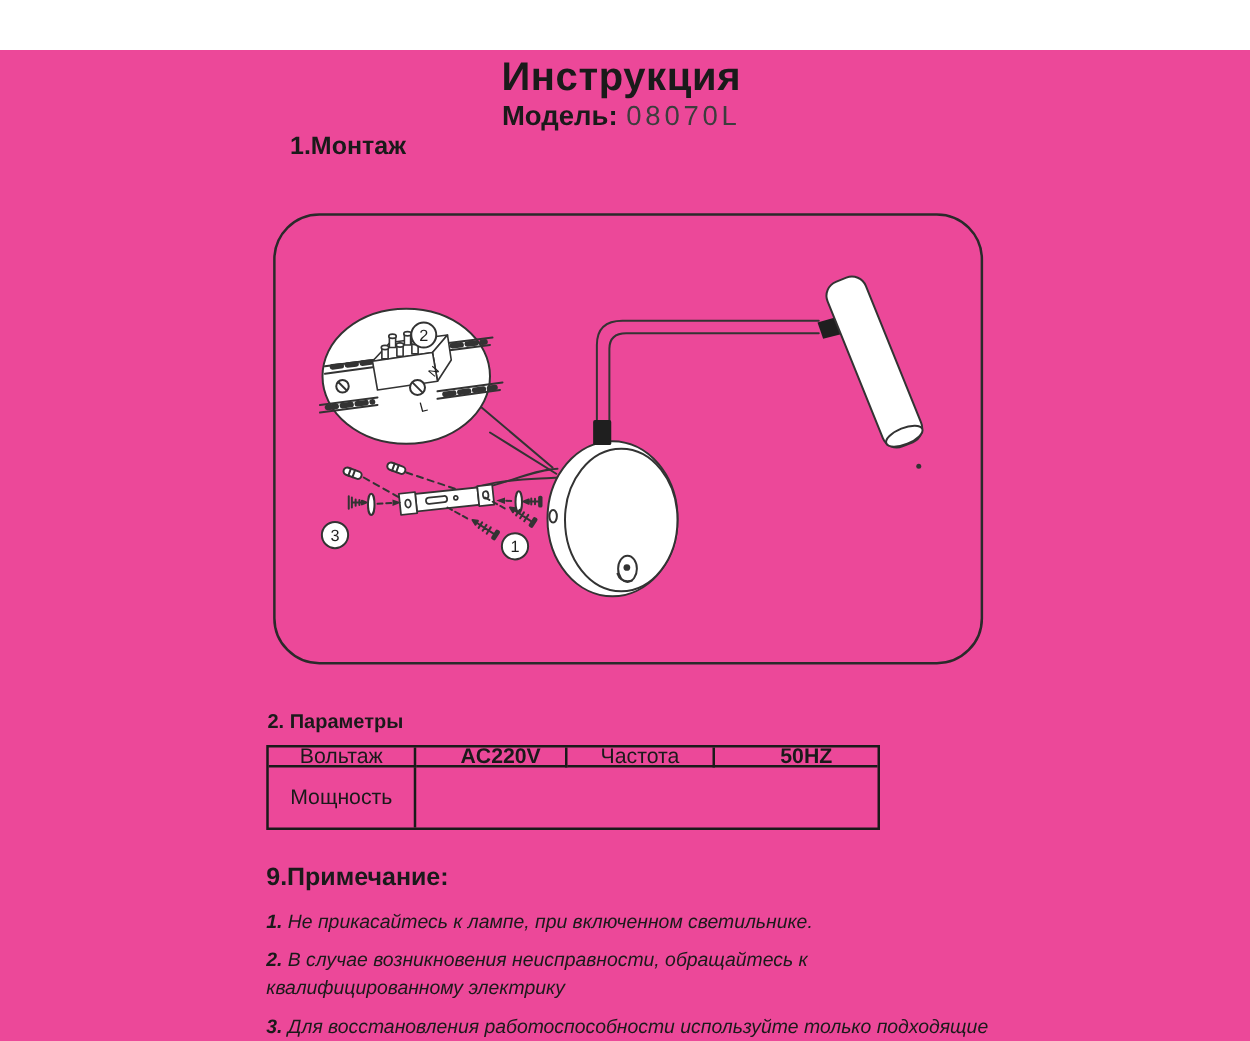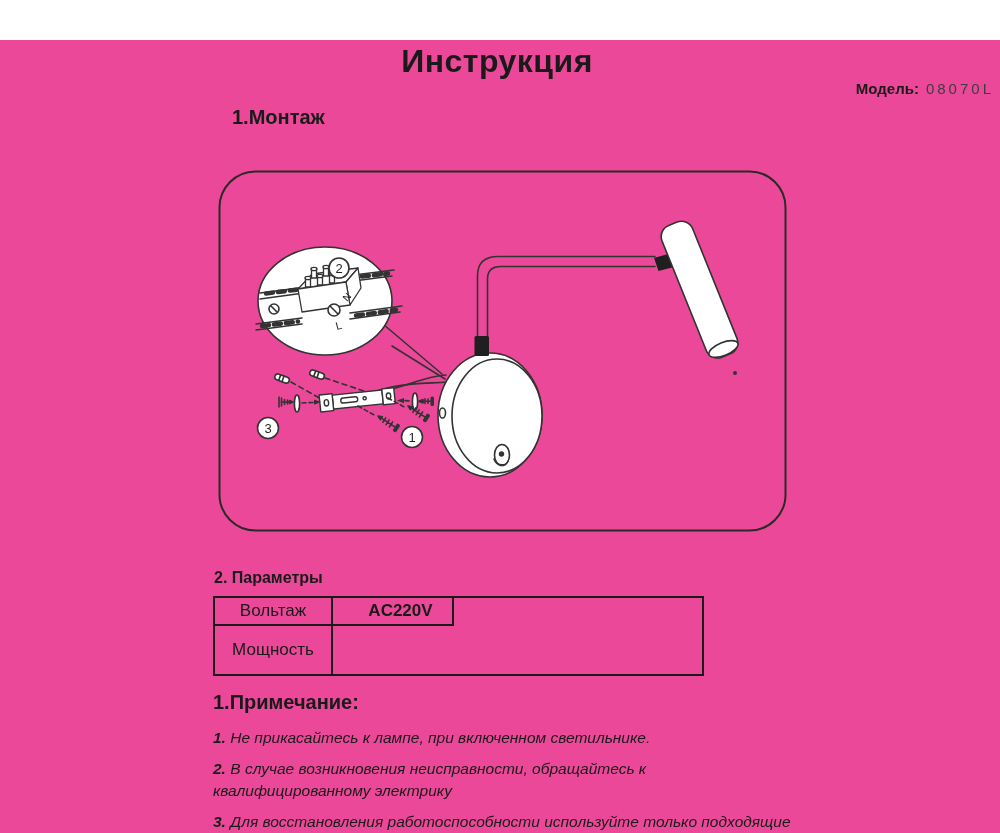--- a/index.html
+++ b/index.html
@@ -1,30 +1,30 @@
 <!DOCTYPE html>
 <html><head>
 <meta charset="utf-8">
 <style>
   html,body{margin:0;padding:0;background:#fff;}
   .page{position:relative;width:1000px;height:833px;background:#ec4899;overflow:hidden;
         font-family:"Liberation Sans",sans-serif;color:#1a1a1a;margin-top:40px;}
   .doc-title{position:absolute;top:3px;left:0;width:994px;text-align:center;
              font-size:32px;font-weight:bold;letter-spacing:.5px;}
-  .model-line{position:absolute;top:40px;left:0;width:994px;text-align:right;font-size:15px;}
+  .model-line{position:absolute;top:40px;left:0;width:994px;text-align:center;font-size:22px;}
   .model-line .lbl{font-weight:bold;}
   .model-line .val{letter-spacing:3px;color:#3d3d3d;margin-left:7px;}
   .h-mount{position:absolute;left:232px;top:66px;font-size:20px;font-weight:bold;}
   .diagram{position:absolute;left:218px;top:130px;}
   .h-params{position:absolute;left:214px;top:529px;font-size:16px;font-weight:bold;}
   .ptable{position:absolute;left:213px;top:556px;width:491px;box-sizing:border-box;
           border:2px solid #1a1a1a;}
   .prow{display:flex;}
   .pcell{box-sizing:border-box;display:flex;align-items:center;justify-content:center;
-         font-size:17px;height:28px;}
+         font-size:17px;height:16px;}
   .prow1 .pcell{border-bottom:2px solid #1a1a1a;}
   .cdiv{border-right:2px solid #1a1a1a;}
   .w1{width:118px}.w2{width:121px}.w3{width:118px}.w4{width:130px}
   .prow2 .pcell{height:48px;}
   .wspan{flex:1;justify-content:flex-start;padding-left:31px;}
   .bold{font-weight:bold;padding-left:16px;}
   .h-notes{position:absolute;left:213px;top:651px;font-size:20px;font-weight:bold;}
   .notes{position:absolute;left:213px;top:687px;width:584px;font-size:15.5px;line-height:22px;}
   .note{margin:0 0 9px 0;font-style:italic;}
   .note .num{font-weight:bold;}
@@ -186,27 +186,29 @@
       <path d="M276 289 Q278.5 296.5 287.5 294.5"></path>
     </g>
   </svg>
 
   <div class="h-params">2. Параметры</div>
 
   <div class="ptable">
     <div class="prow prow1">
       <div class="pcell cdiv w1">Вольтаж</div>
       <div class="pcell cdiv w2 bold">AC220V</div>
+      <div class="pcell cdiv w3">Частота</div>
+      <div class="pcell w4 bold">50HZ</div>
     </div>
     <div class="prow prow2">
       <div class="pcell cdiv w1">Мощность</div>
     </div>
   </div>
 
-  <div class="h-notes">1.Примечание:</div>
+  <div class="h-notes">9.Примечание:</div>
 
   <div class="notes">
     <p class="note"><span class="num">1.</span> <span>Не прикасайтесь к лампе, при включенном светильнике.</span></p>
     <p class="note"><span class="num">2.</span> <span>В случае возникновения неисправности, обращайтесь к квалифицированному электрику</span></p>
     <p class="note"><span class="num">3.</span> <span>Для восстановления работоспособности используйте только подходящие по характеристикам комплектующие</span></p>
     <p class="note"><span class="num">4.</span> <span>Не очищайте элементы светильника водой.</span></p>
   </div>
 
 </div>
 

